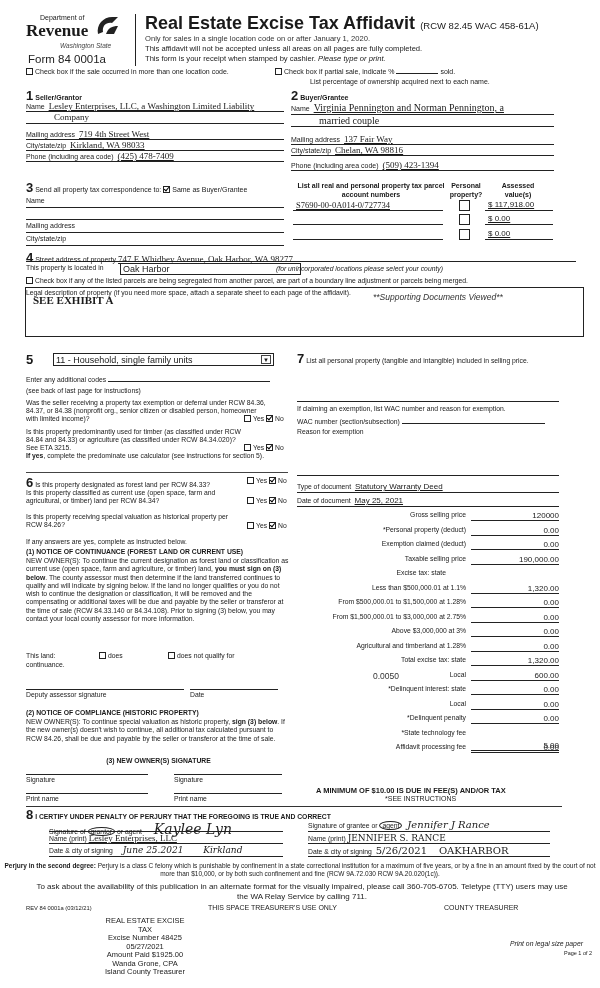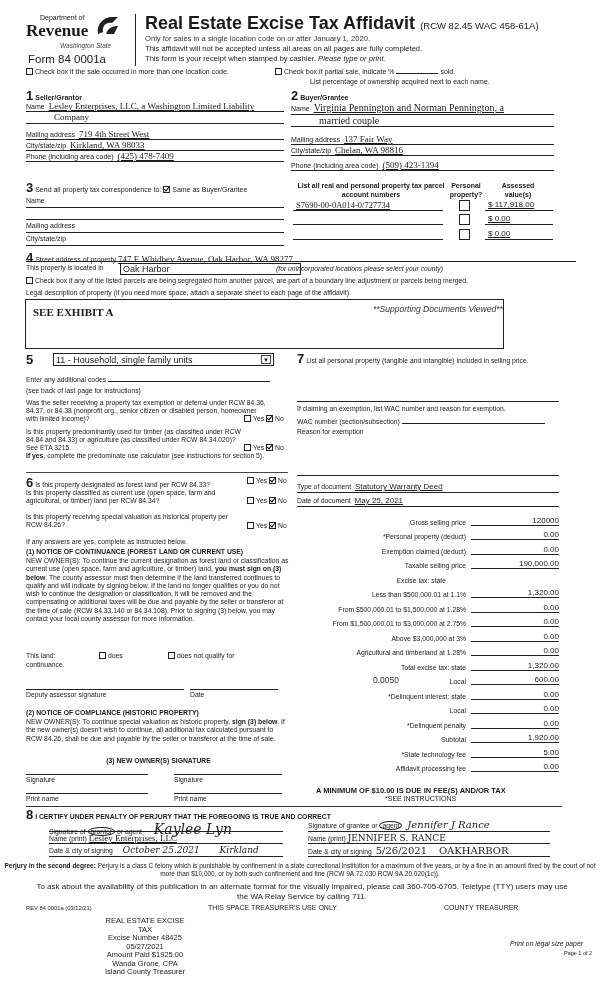--- a/index.html
+++ b/index.html
@@ -8,21 +8,21 @@
   .abs { position: absolute; }
   .serif { font-family: "Liberation Serif", serif; }
   .hand { font-family: "DejaVu Serif", serif; font-style: italic; }
   .line { border-bottom: 1px solid #222; }
   .cb { display: inline-block; width: 7px; height: 7px; border: 1px solid #222; vertical-align: -1px; margin-right: 2px; background: #fff; position: relative; }
   .cb.checked::after { content: ""; position: absolute; left: 1px; top: -1px; width: 2px; height: 4px; border-right: 1.5px solid #000; border-bottom: 1.5px solid #000; transform: rotate(40deg); }
   .cb.checked { background: #fff; }
   .big { font-size: 13px; font-weight: bold; }
   .fill { font-family: "Liberation Serif", serif; font-size: 9px; text-decoration: underline; }
   .fillsans { font-family: "Liberation Sans", sans-serif; font-size: 8px; text-decoration: underline; }
-  .row { display: flex; align-items: flex-end; }
+  .row { display: flex; align-items: flex-start; }
   .r-label { text-align: right; white-space: nowrap; }
   .amt { text-align: right; font-size: 8px; border-bottom: 1px solid #222; }
 </style>
 </head>
 <body>
 
 <div class="abs" style="left:26px;top:12px;width:100px;height:46px;">
   <div class="abs" style="left:14px;top:2px;font-size:7px;">Department of</div>
   <div class="abs" style="left:0;top:9px;font-family:'Liberation Serif',serif;font-weight:bold;font-size:17px;">Revenue</div>
   <div class="abs" style="left:68px;top:2px;width:26px;height:24px;">
@@ -158,21 +158,21 @@
   <span>This property is located in</span>
 </div>
 <div class="abs" style="left:120px;top:263px;width:181px;height:12px;border:1px solid #222;font-size:9px;padding-left:2px;line-height:11px;">
   <span>Oak Harbor</span>
 </div>
 <div class="abs" style="left:276px;top:265px;font-size:6.8px;font-style:italic;">(for unincorporated locations please select your county)</div>
 <div class="abs" style="left:26px;top:277px;font-size:6.8px;white-space:nowrap;">
   <span class="cb"></span><span>Check box if any of the listed parcels are being segregated from another parcel, are part of a boundary line adjustment or parcels being merged.</span>
 </div>
 <div class="abs" style="left:26px;top:289px;font-size:6.8px;">Legal description of property (if you need more space, attach a separate sheet to each page of the affidavit).</div>
-<div class="abs" style="left:25px;top:299px;width:479px;height:50px;border:1.5px solid #222;">
+<div class="abs" style="left:25px;top:287px;width:559px;height:50px;border:1.5px solid #222;">
   <div class="abs serif" style="left:7px;top:6px;font-weight:bold;font-size:11px;">SEE EXHIBIT A</div>
   <div class="abs" style="left:347px;top:4px;font-style:italic;font-size:8.5px;color:#333;">**Supporting Documents Viewed**</div>
 </div>
 
 <div class="abs big" style="left:26px;top:352px;">5</div>
 <div class="abs" style="left:53px;top:353px;width:221px;height:13px;border:1px solid #222;font-size:9px;padding-left:2px;line-height:12px;">
   <span>11 - Household, single family units</span>
   <span class="abs" style="right:2px;top:1px;width:10px;height:9px;border:1px solid #444;font-size:6px;line-height:8px;text-align:center;">▼</span>
 </div>
 <div class="abs" style="left:26px;top:376px;font-size:6.8px;white-space:nowrap;">
@@ -332,25 +332,20 @@
       <div class="r-label" style="width:172px;">Local</div>
       <div style="width:5px;"></div>
       <div class="amt" style="width:88px;">0.00</div>
     </div>
   <div class="row" style="height:14.5px;">
       <div class="r-label" style="width:172px;">*Delinquent penalty</div>
       <div style="width:5px;"></div>
       <div class="amt" style="width:88px;">0.00</div>
     </div>
   <div class="row" style="height:14.5px;">
-      <div class="r-label" style="width:172px;">Subtotal</div>
-      <div style="width:5px;"></div>
-      <div class="amt" style="width:88px;">1,920.00</div>
-    </div>
-  <div class="row" style="height:14.5px;">
       <div class="r-label" style="width:172px;">*State technology fee</div>
       <div style="width:5px;"></div>
       <div class="amt" style="width:88px;margin-top:12px;">5.00</div>
     </div>
   <div class="row" style="height:14.5px;">
       <div class="r-label" style="width:172px;">Affidavit processing fee</div>
       <div style="width:5px;"></div>
       <div class="amt" style="width:88px;">0.00</div>
     </div>
 </div>
@@ -368,21 +363,21 @@
   <span style="border:1px solid #222;border-radius:50%;padding:0 2px;">grantor</span>
   <span>or agent</span>
   <span class="hand" style="font-size:14px;margin-left:10px;color:#222;">Kaylee Lyn</span>
 </div>
 <div class="abs line" style="left:49px;top:833px;width:234px;height:11px;font-size:6.8px;">
   <span>Name (print)</span>
   <span class="fill">Lesley Enterprises, LLC</span>
 </div>
 <div class="abs line" style="left:49px;top:845px;width:234px;height:12px;font-size:6.8px;white-space:nowrap;">
   <span>Date &amp; city of signing</span>
-  <span class="hand" style="font-size:9px;margin-left:8px;">October 25.2021</span>
+  <span class="hand" style="font-size:9px;margin-left:8px;">June 25.2021</span>
   <span class="hand" style="font-size:9px;margin-left:18px;">Kirkland</span>
 </div>
 
 <div class="abs line" style="left:308px;top:819px;width:242px;height:13px;font-size:6.8px;white-space:nowrap;">
   <span>Signature of grantee or</span>
   <span style="border:1px solid #222;border-radius:50%;padding:0 2px;">agent</span>
   <span class="hand" style="font-size:10px;margin-left:3px;">Jennifer J Rance</span>
 </div>
 <div class="abs line" style="left:308px;top:833px;width:242px;height:11px;font-size:6.8px;white-space:nowrap;">
   <span>Name (print)</span>

